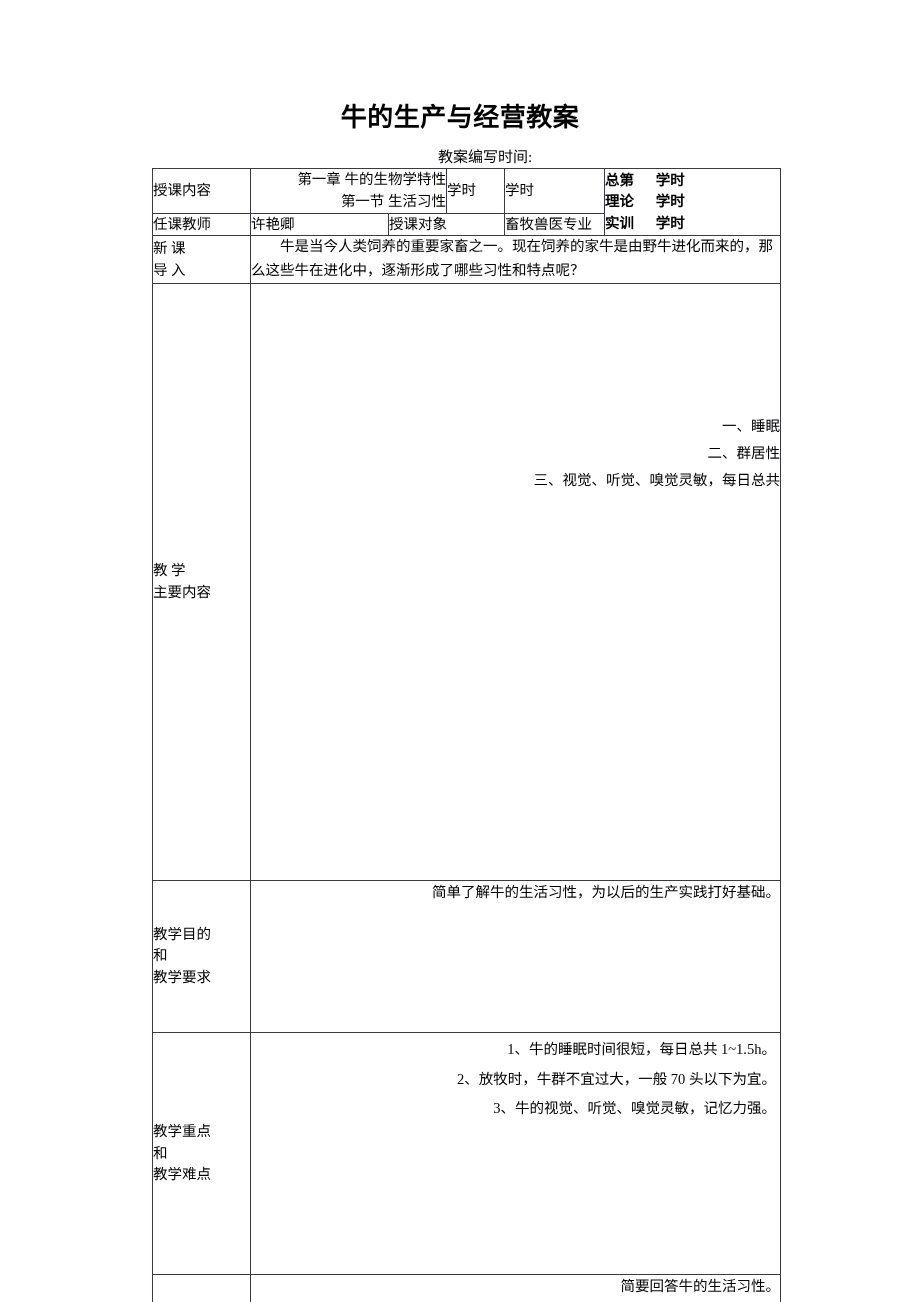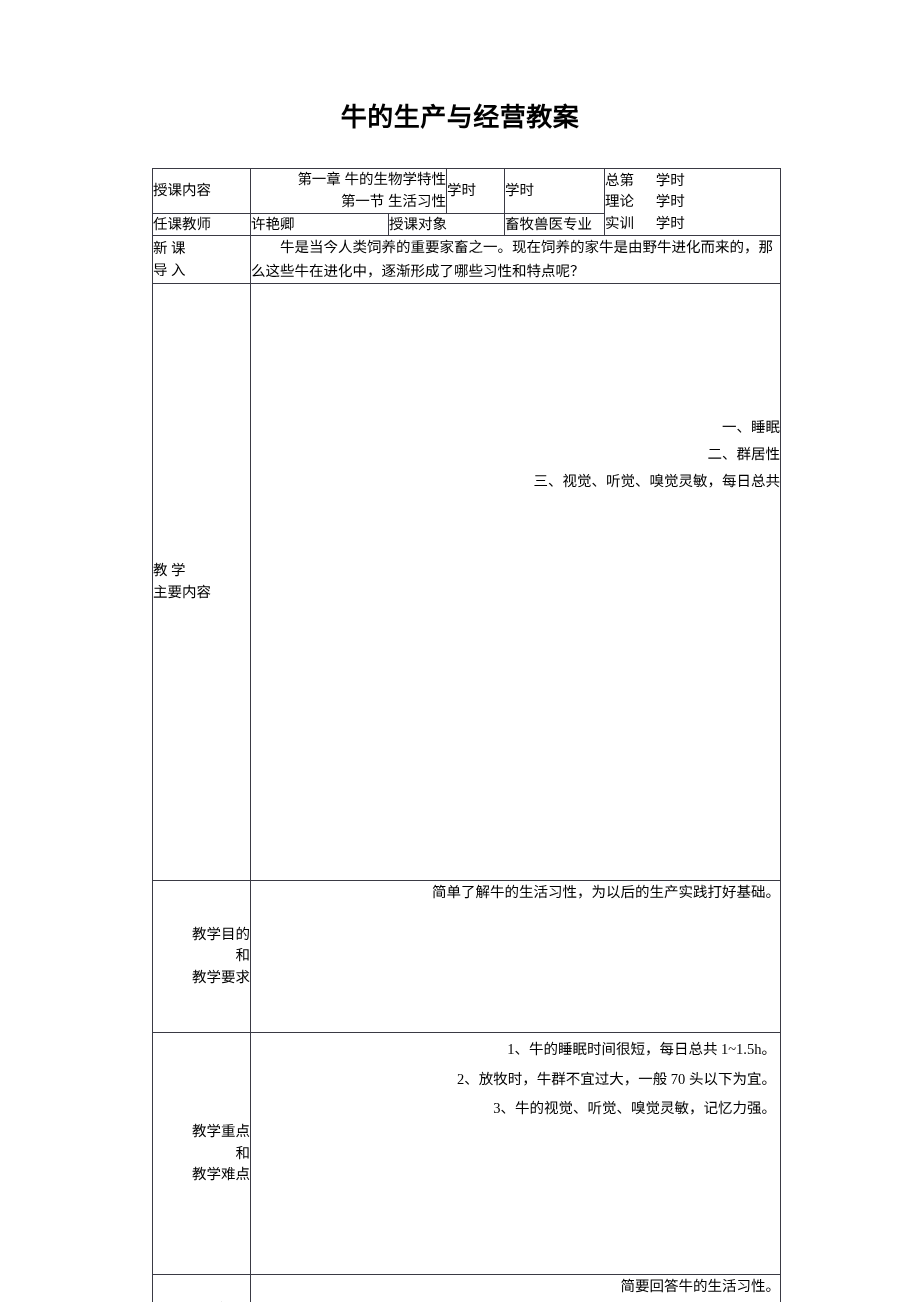--- a/index.html
+++ b/index.html
@@ -61,32 +61,33 @@
     vertical-align: middle;
     font-size: 14.5px;
     line-height: 1.5;
   }
   .cell-label {
     vertical-align: middle;
     padding: 4px 2px;
     white-space: pre-line;
   }
   .cell-label-mid {
-    text-align: right;
+    text-align: left;
     vertical-align: middle;
     padding: 6px 2px;
     white-space: pre-line;
   }
   .cell-center {
     padding: 5px 3px;
   }
   .cell-body {
     vertical-align: top;
     padding: 8px 10px 8px 10px;
     text-align: left;
+    font-family: Liberation Mono, monospace;
   }
   .cell-body-mid {
     vertical-align: top;
     padding: 12px 10px 8px 12px;
     text-align: right;
   }
   .cell-topic {
     vertical-align: middle;
     padding: 6px 10px 6px 16px;
     text-align: right;
@@ -95,20 +96,21 @@
   }
   .hours-cell {
     vertical-align: top;
     padding: 6px 8px 6px 12px;
     text-align: left;
     line-height: 1.72;
   }
   .hours-row {
     display: block;
     white-space: pre;
+    font-weight: bold;
   }
   .intro-par {
     text-indent: 2em;
     line-height: 1.62;
     margin: 0;
   }
   .plain-par {
     text-indent: 2em;
     line-height: 1.6;
     margin: 0;
@@ -142,20 +144,23 @@
   .spacer-key { height: 148px; }
   .spacer-review { height: 68px; }
 </style>
 </head>
 <body>
 
 <div class="page">
 
   <div class="doc-title">牛的生产与经营教案</div>
 
+  <div class="subtitle-line">
+    <span class="subtitle-text">教案编写时间:</span>
+  </div>
 
   <table class="lesson-table">
     <colgroup>
       <col style="width:98px">
       <col style="width:138px">
       <col style="width:58px">
       <col style="width:58px">
       <col style="width:100px">
       <col style="width:176px">
     </colgroup>

